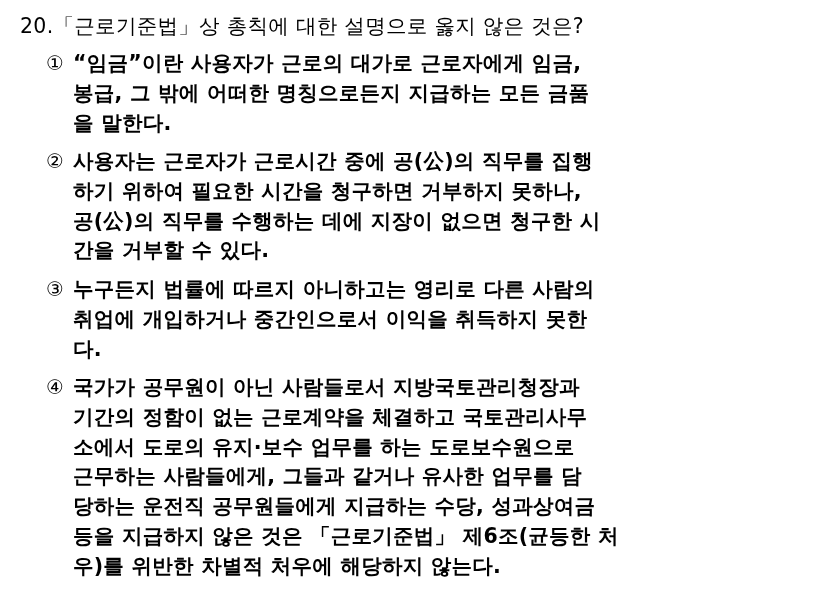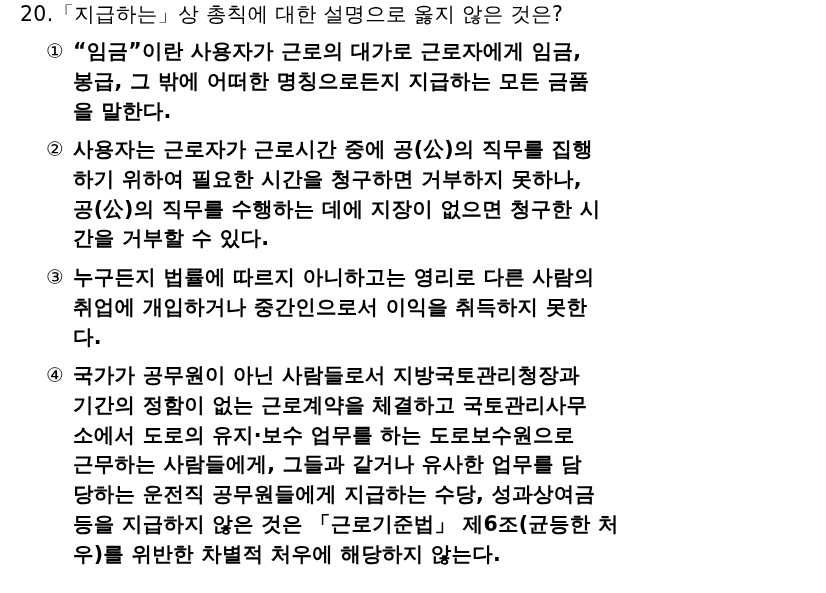--- a/index.html
+++ b/index.html
@@ -12,21 +12,21 @@
     height: 593px;
     font-family: "DejaVu Sans", "Liberation Sans", sans-serif;
     color: #000000;
     overflow: hidden;
   }
   .page {
     position: relative;
     width: 826px;
     height: 593px;
     box-sizing: border-box;
-    padding: 0 14px 0 14px;
+    padding: 12px 14px 0 14px;
   }
   .question {
     display: flex;
     align-items: flex-start;
     font-size: 20.5px;
     line-height: 1.42;
     letter-spacing: 0.3px;
     margin: 0 0 8px 0;
   }
   .q-number {
@@ -66,21 +66,21 @@
     font-weight: bold;
   }
 </style>
 </head>
 <body>
 
 <div class="page">
 
   <div class="question">
     <span class="q-number">20.</span>
-    <span class="q-text">「지급하는」상 총칙에 대한 설명으로 옳지 않은 것은?</span>
+    <span class="q-text">「근로기준법」상 총칙에 대한 설명으로 옳지 않은 것은?</span>
   </div>
 
   <div class="choices">
 
     <div class="choice">
       <span class="choice-marker">①</span>
       <span class="choice-body">“임금”이란 사용자가 근로의 대가로 근로자에게 임금,
 봉급, 그 밖에 어떠한 명칭으로든지 지급하는 모든 금품
 을 말한다.</span>
     </div>

